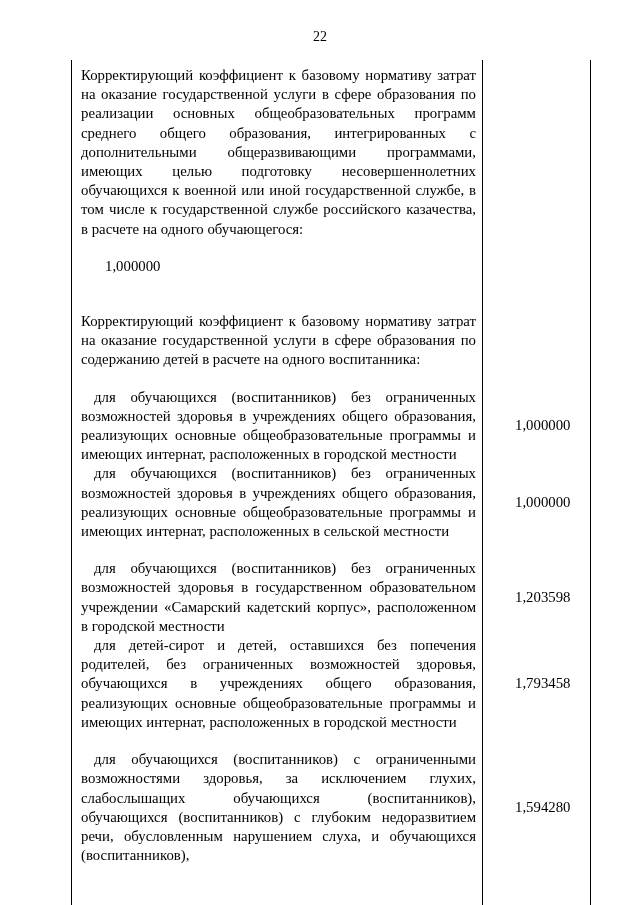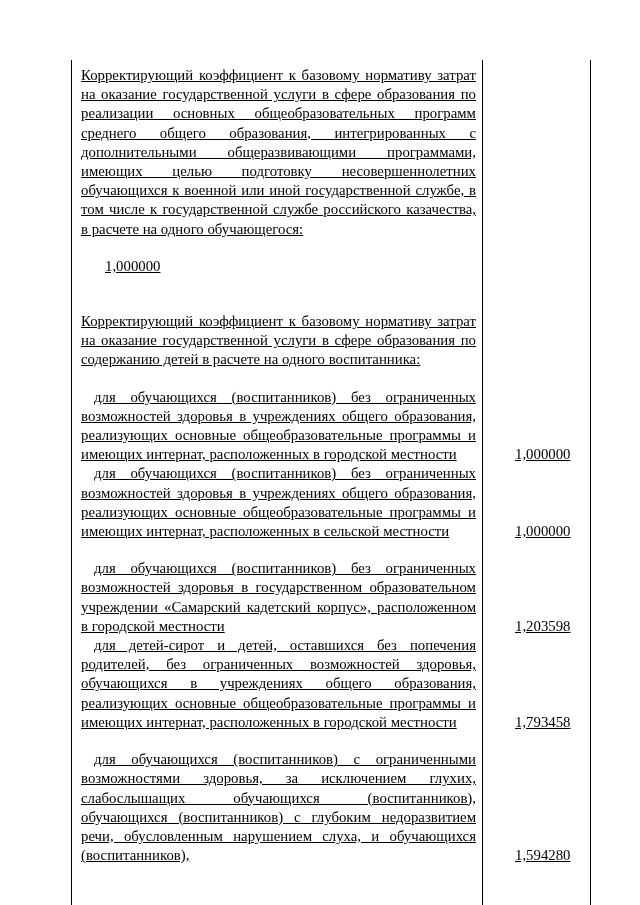--- a/index.html
+++ b/index.html
@@ -64,22 +64,21 @@
     text-align: center;
     font-size: 15.5px;
     line-height: 19px;
     padding: 4px 6px;
   }
   .table-body {
     padding-top: 6px;
   }
   .row {
     display: flex;
-    align-items: flex-end;
-    text-decoration: underline;
+    align-items: center;
   }
   .row.blank { height: 18px; }
   .cell-text {
     width: 410px;
     box-sizing: border-box;
     padding: 0 6px 0 9px;
     font-size: 14.8px;
     line-height: 19.2px;
     text-align: justify;
     hyphens: auto;
@@ -92,20 +91,21 @@
     padding-left: 33px;
     font-size: 14.8px;
     line-height: 19.2px;
     white-space: nowrap;
   }
 </style>
 </head>
 <body>
 
 <div class="page">
+  <div class="page-number">22</div>
 
   <div class="doc-table">
     <div class="col-divider"></div>
 
 
     <div class="table-body">
         <div class="row para">
           <div class="cell-text">Корректирующий коэффициент к базовому нормативу затрат на оказание государственной услуги в сфере образования по реализации основных общеобразовательных программ среднего общего образования, интегрированных с дополнительными общеразвивающими программами, имеющих целью подготовку несовершеннолетних обучающихся к военной или иной государственной службе, в том числе к государственной службе российского казачества, в расчете на одного обучающегося:</div>
           <div class="cell-value"></div>
         </div>

